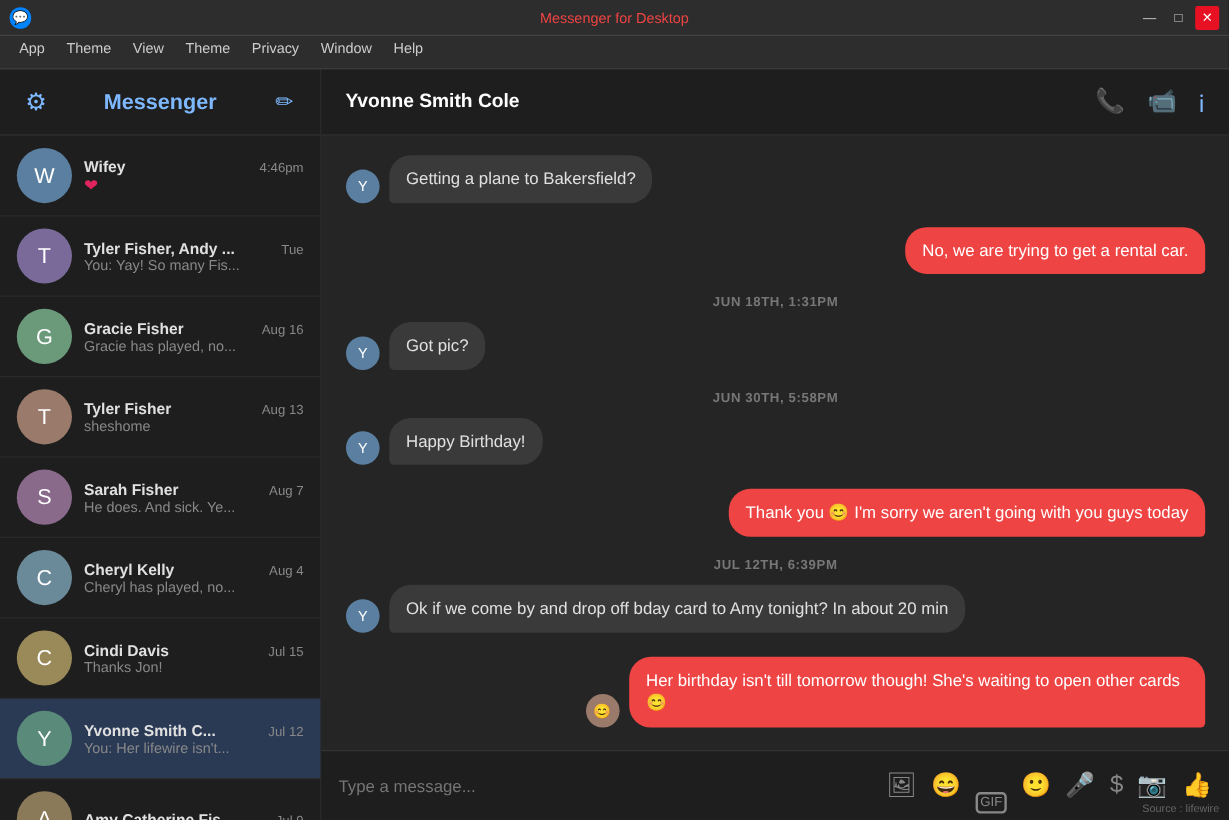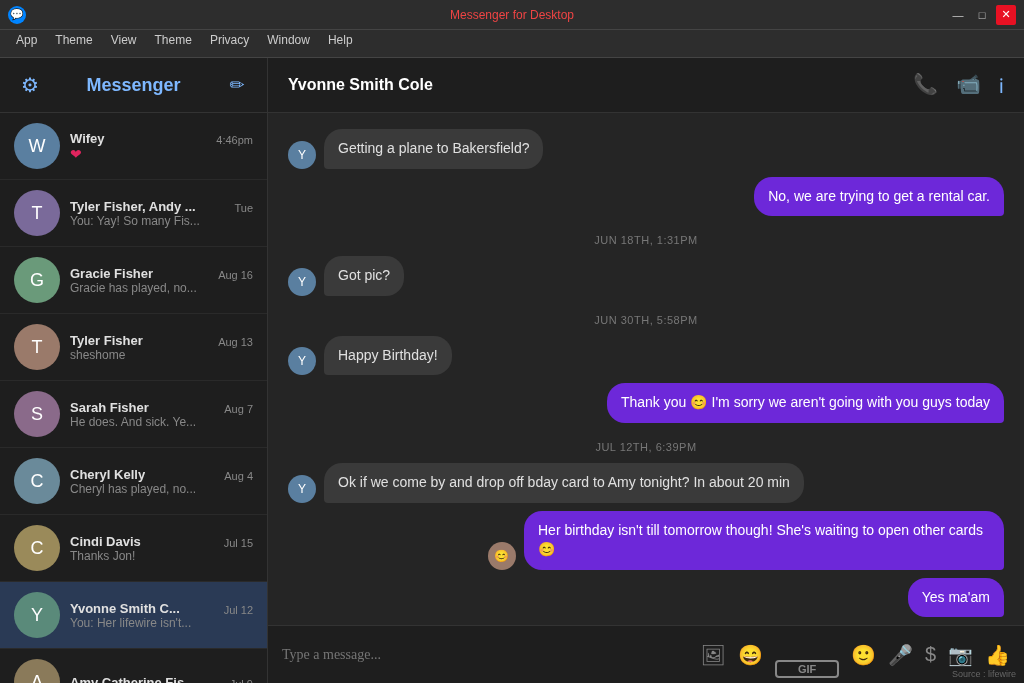--- a/index.html
+++ b/index.html
@@ -268,66 +268,67 @@
       border-radius: 18px;
       font-size: 14px;
       line-height: 1.4;
     }
     .bubble.received {
       background: #3a3a3a;
       color: #e0e0e0;
       border-bottom-left-radius: 4px;
     }
     .bubble.sent {
-      background: #6d28d9;
+      background: #ef4444;
       color: #fff;
       border-bottom-right-radius: 4px;
+      margin-top: 12px;
     }
 
     .timestamp-divider {
       text-align: center;
       font-size: 11px;
       color: #777;
       padding: 10px 0 6px;
       text-transform: uppercase;
       letter-spacing: 0.5px;
+      font-weight: bold;
     }
 
     
     .chat-input-area {
       height: 58px;
       border-top: 1px solid #333;
       display: flex;
       align-items: center;
       padding: 0 14px;
       gap: 12px;
       background: #1e1e1e;
     }
     .message-input {
       flex: 1;
       background: transparent;
       border: none;
       outline: none;
       color: #ffffff;
       font-size: 14px;
-      font-family: Liberation Serif, serif;
     }
     .input-action-icon {
       font-size: 20px;
       color: #888;
       cursor: pointer;
     }
     .input-action-icon.blue { color: #0084ff; }
     .gif-btn {
       font-size: 11px;
-      font-weight: bold;
+      font-weight: normal;
       color: #888;
       border: 2px solid #888;
       border-radius: 4px;
-      padding: 1px 21px;
+      padding: 1px 2px;
       cursor: pointer;
       margin-top: 28px;
     }
     .source-badge {
       position: absolute;
       bottom: 4px;
       right: 8px;
       font-size: 9px;
       color: #666;
     }

